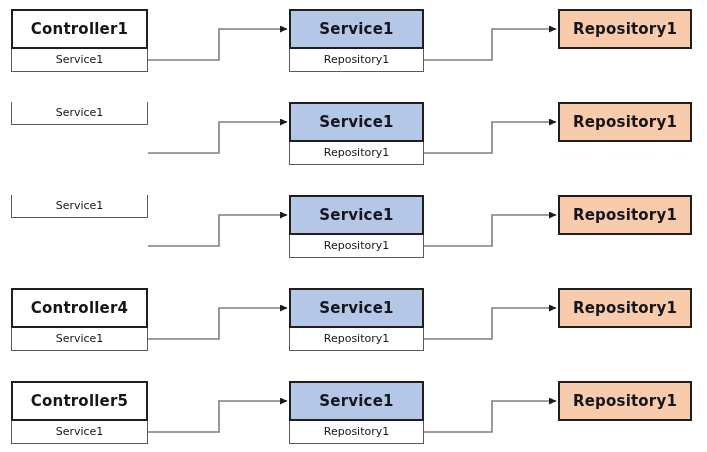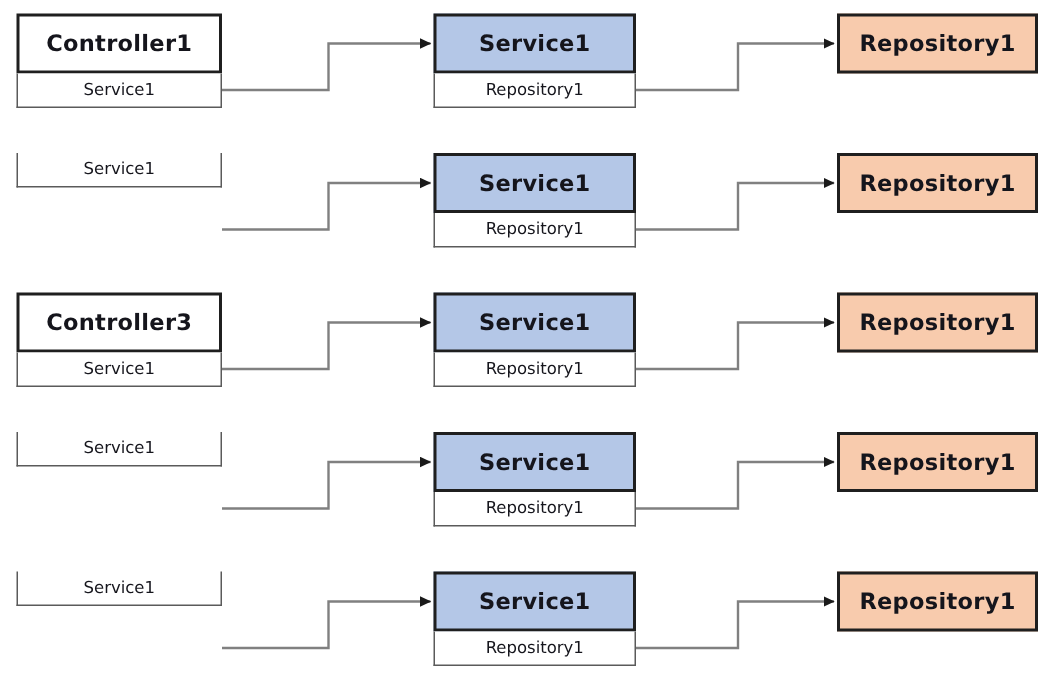--- a/index.html
+++ b/index.html
@@ -123,47 +123,48 @@
       <div class="node-title">Service1</div>
       <div class="node-member">Repository1</div>
     </div>
     <div class="node repository-node">
       <div class="node-title">Repository1</div>
     </div>
   </div>
 
   <div class="row" style="top:195px">
     <div class="node controller-node">
-      <div class="node-title">Controller3</div>
       <div class="node-member">Service1</div>
     </div>
     <div class="node service-node">
       <div class="node-title">Service1</div>
       <div class="node-member">Repository1</div>
     </div>
     <div class="node repository-node">
       <div class="node-title">Repository1</div>
     </div>
   </div>
 
   <div class="row" style="top:288px">
     <div class="node controller-node">
+      <div class="node-title">Controller4</div>
       <div class="node-member">Service1</div>
     </div>
     <div class="node service-node">
       <div class="node-title">Service1</div>
       <div class="node-member">Repository1</div>
     </div>
     <div class="node repository-node">
       <div class="node-title">Repository1</div>
     </div>
   </div>
 
   <div class="row" style="top:381px">
     <div class="node controller-node">
+      <div class="node-title">Controller5</div>
       <div class="node-member">Service1</div>
     </div>
     <div class="node service-node">
       <div class="node-title">Service1</div>
       <div class="node-member">Repository1</div>
     </div>
     <div class="node repository-node">
       <div class="node-title">Repository1</div>
     </div>
   </div>

